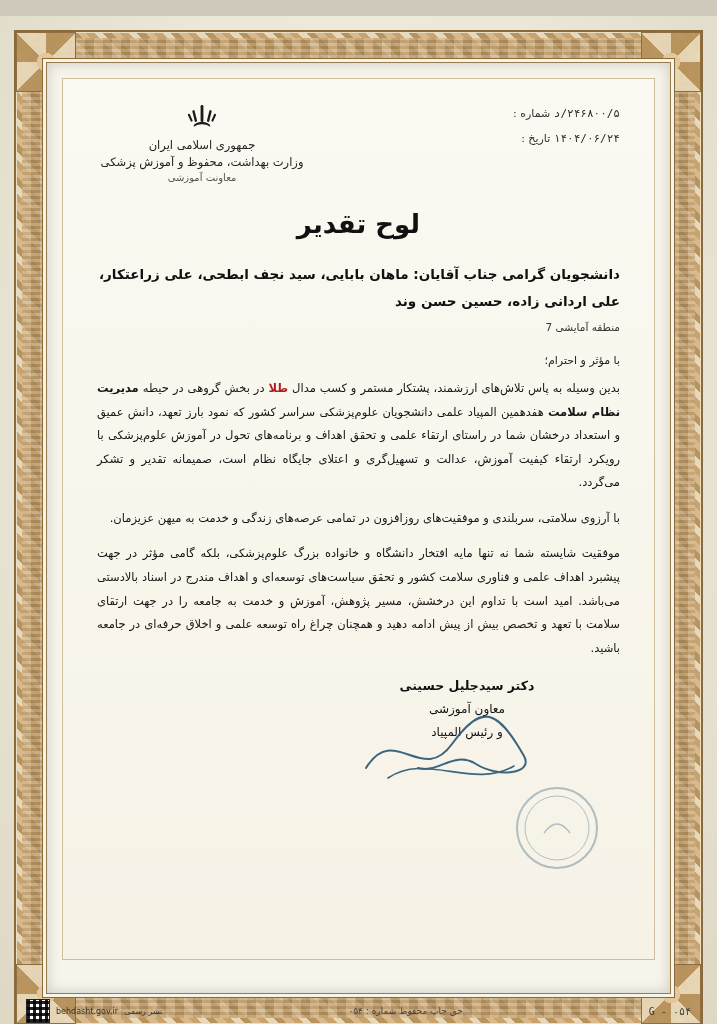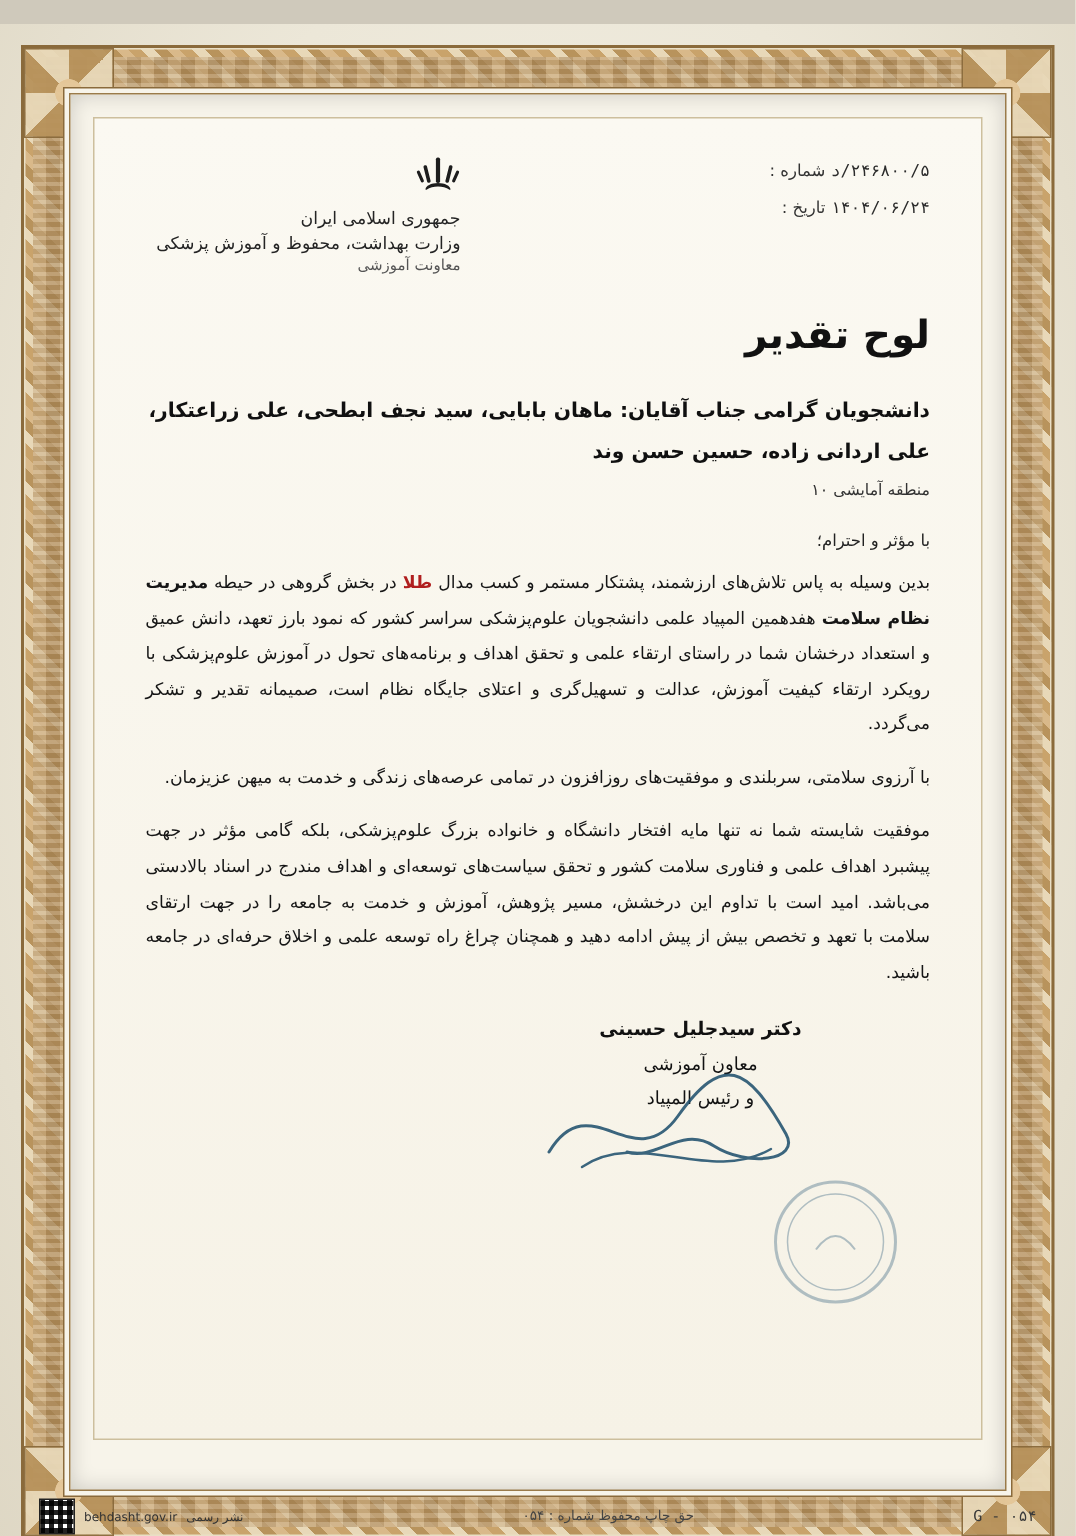--- a/index.html
+++ b/index.html
@@ -58,31 +58,32 @@
     padding:22px 34px 10px 34px;
     box-sizing:border-box;
   }
 
   
   .hdr{display:flex;justify-content:space-between;align-items:flex-start;direction:rtl;}
   .hdr-left{font-size:11px;color:#2b2b2b;line-height:2.3;letter-spacing:.3px;}
   .hdr-left .line{white-space:nowrap;}
   .hdr-left .lbl{color:#333;}
   .hdr-left .val{font-family:"DejaVu Sans Mono", monospace;font-size:11px;}
-  .hdr-right{text-align:right;width:210px;}
+  .hdr-right{text-align:center;width:210px;}
   .emblem{
     font-size:24px;color:#1d1d1d;line-height:1;margin-bottom:2px;
     font-family:"DejaVu Sans", sans-serif;
   }
   .org1{font-size:11.5px;color:#242424;margin-top:3px;}
   .org2{font-size:11.5px;color:#242424;margin-top:3px;}
   .org3{font-size:10px;color:#555;margin-top:3px;}
 
   
   .title{
+    text-align:center;
     font-size:26px;
     color:#111;
     margin:26px 0 22px 0;
     letter-spacing:1px;
     font-weight:bold;
   }
 
   
   .recipients{
     font-size:13.5px;color:#101010;line-height:2.0;font-weight:bold;
@@ -177,21 +178,21 @@
         <div class="org2">وزارت بهداشت، محفوظ و آموزش پزشکی</div>
         <div class="org3">معاونت آموزشی</div>
       </div>
     </div>
 
     <div class="title">لوح تقدیر</div>
 
     <div class="recipients">
       <span>دانشجویان گرامی جناب آقایان:</span>
       <span>ماهان بابایی، سید نجف ابطحی، علی زراعتکار، علی اردانی زاده، حسین حسن وند</span>
-      <div class="region">منطقه آمایشی ۱۰</div>
+      <div class="region">منطقه آمایشی 7</div>
     </div>
 
     <div class="salutation">با مؤثر و احترام؛</div>
 
     <div class="body">
       <p>
         <span>بدین وسیله به پاس تلاش‌های ارزشمند، پشتکار مستمر و کسب مدال </span><span class="gold">طلا</span><span> در بخش گروهی در حیطه </span><span class="b">مدیریت نظام سلامت</span><span> هفدهمین المپیاد علمی دانشجویان علوم‌پزشکی سراسر کشور که نمود بارز تعهد، دانش عمیق و استعداد درخشان شما در راستای ارتقاء علمی و تحقق اهداف و برنامه‌های تحول در آموزش علوم‌پزشکی با رویکرد ارتقاء کیفیت آموزش، عدالت و تسهیل‌گری و اعتلای جایگاه نظام است، صمیمانه تقدیر و تشکر می‌گردد.</span>
       </p>
       <p>با آرزوی سلامتی، سربلندی و موفقیت‌های روزافزون در تمامی عرصه‌های زندگی و خدمت به میهن عزیزمان.</p>
       <p>موفقیت شایسته شما نه تنها مایه افتخار دانشگاه و خانواده بزرگ علوم‌پزشکی، بلکه گامی مؤثر در جهت پیشبرد اهداف علمی و فناوری سلامت کشور و تحقق سیاست‌های توسعه‌ای و اهداف مندرج در اسناد بالادستی می‌باشد. امید است با تداوم این درخشش، مسیر پژوهش، آموزش و خدمت به جامعه را در جهت ارتقای سلامت با تعهد و تخصص بیش از پیش ادامه دهید و همچنان چراغ راه توسعه علمی و اخلاق حرفه‌ای در جامعه باشید.</p>

